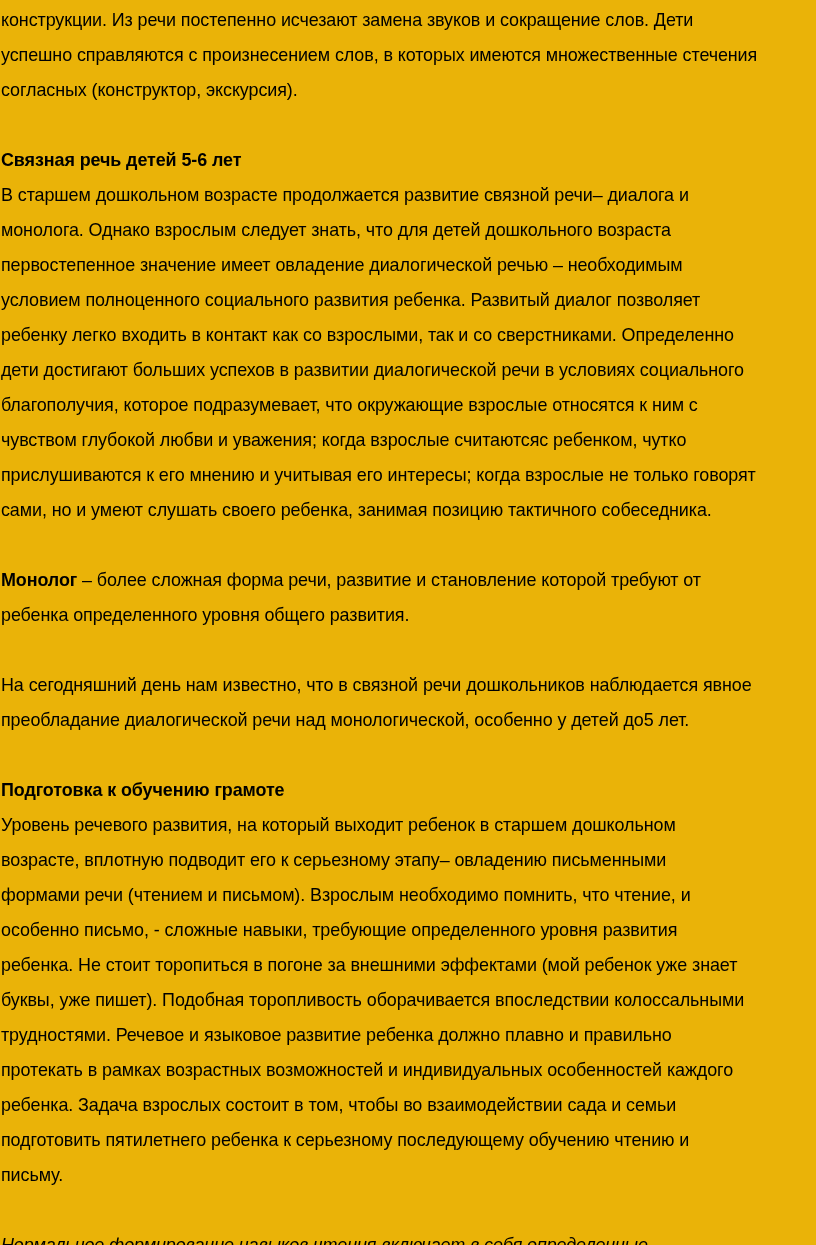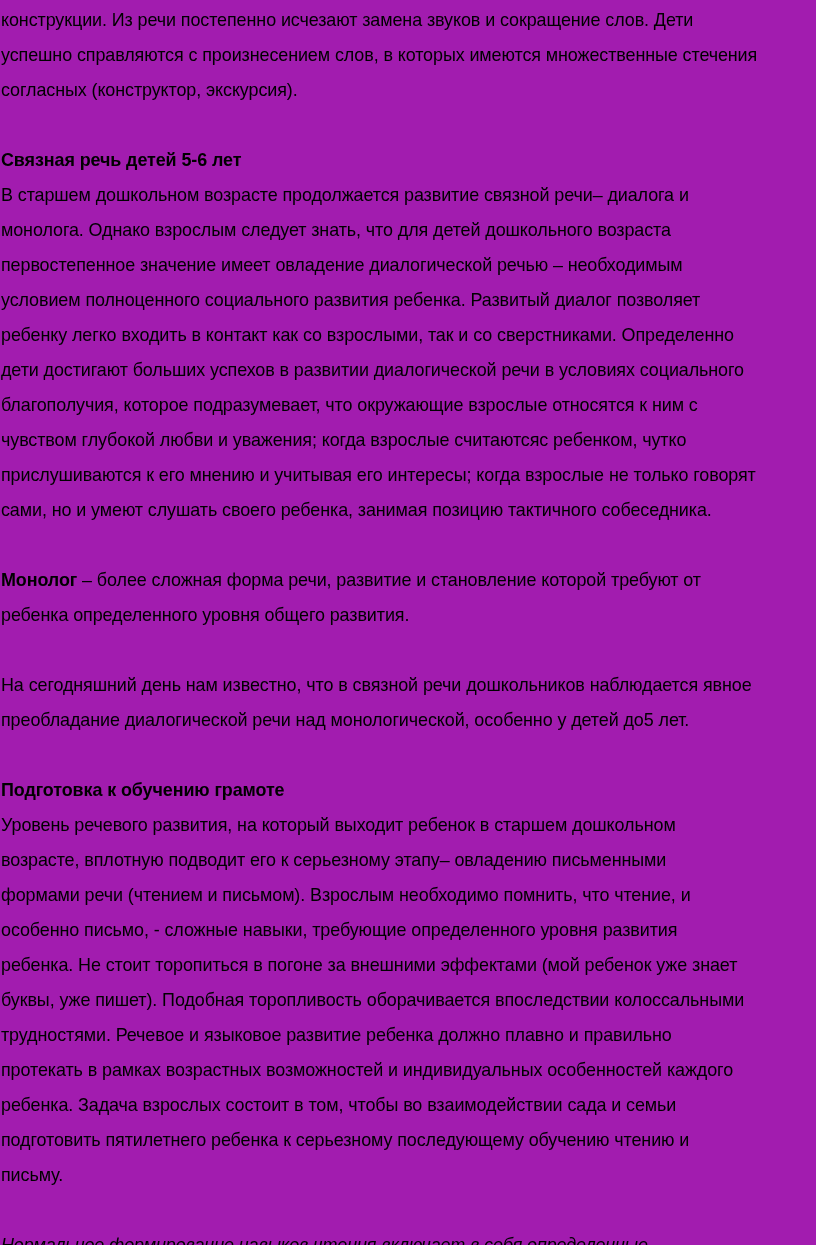--- a/index.html
+++ b/index.html
@@ -12,21 +12,21 @@
     width: 816px;
     height: 1245px;
     overflow: hidden;
     font-family: "Liberation Sans", "DejaVu Sans", sans-serif;
   }
 
   #page {
     position: relative;
     width: 816px;
     height: 1245px;
-    background: #a21caf;
+    background: #eab308;
     overflow: hidden;
     box-sizing: border-box;
     padding: 9px;
   }
 
   
   #doc-body {
     position: absolute;
     left: 1px;
     top: 2px;

